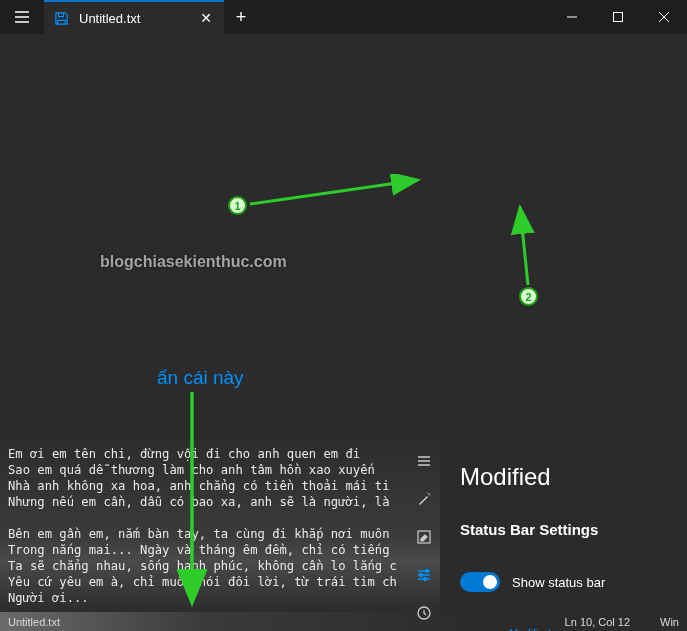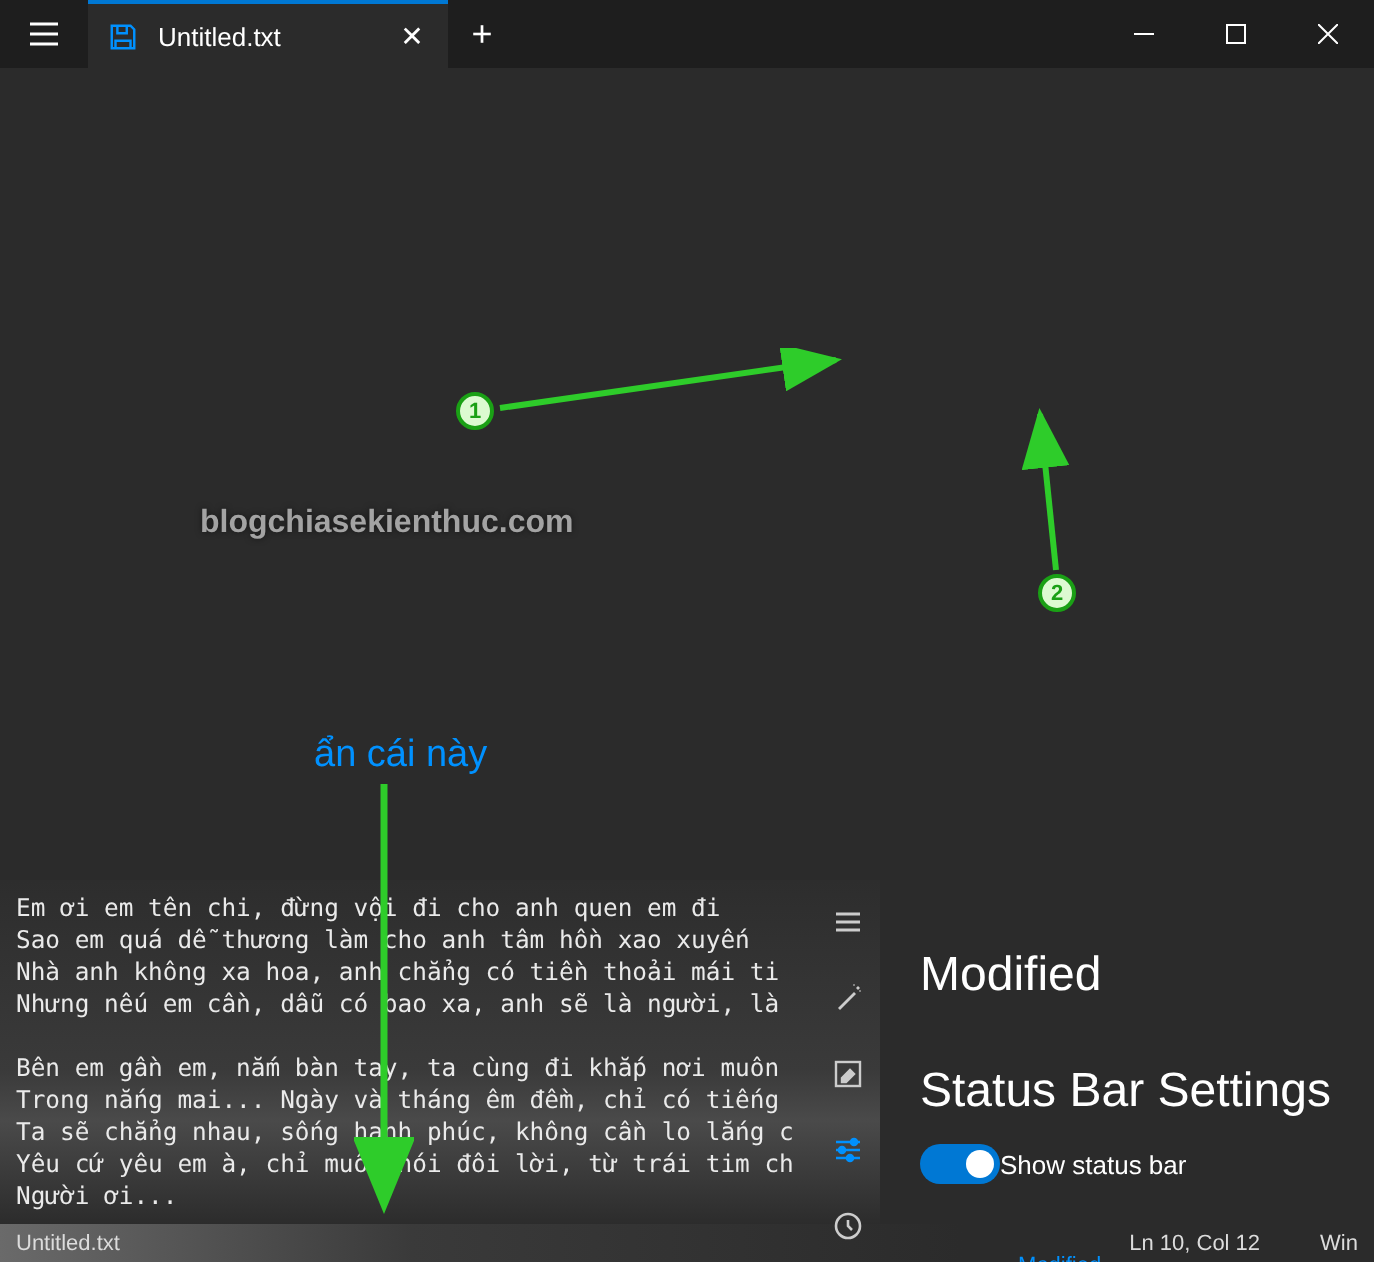--- a/index.html
+++ b/index.html
@@ -114,27 +114,28 @@
       background: #2b2b2b;
       padding: 20px 20px;
       color: #fff;
     }
     .panel-h1 {
       font-size: 24px;
       font-weight: 400;
       margin-bottom: 30px;
     }
     .panel-h2 {
-      font-size: 24px;
-      font-weight: 400;
-      margin-bottom: 12px;
+      font-size: 15px;
+      font-weight: 700;
+      margin-bottom: 34px;
     }
     .toggle-row {
       display: flex;
       align-items: center;
+      gap: 12px;
       font-size: 13px;
     }
     .toggle {
       width: 40px;
       height: 20px;
       background: #0078d4;
       border-radius: 10px;
       position: relative;
     }
     .toggle-knob {

